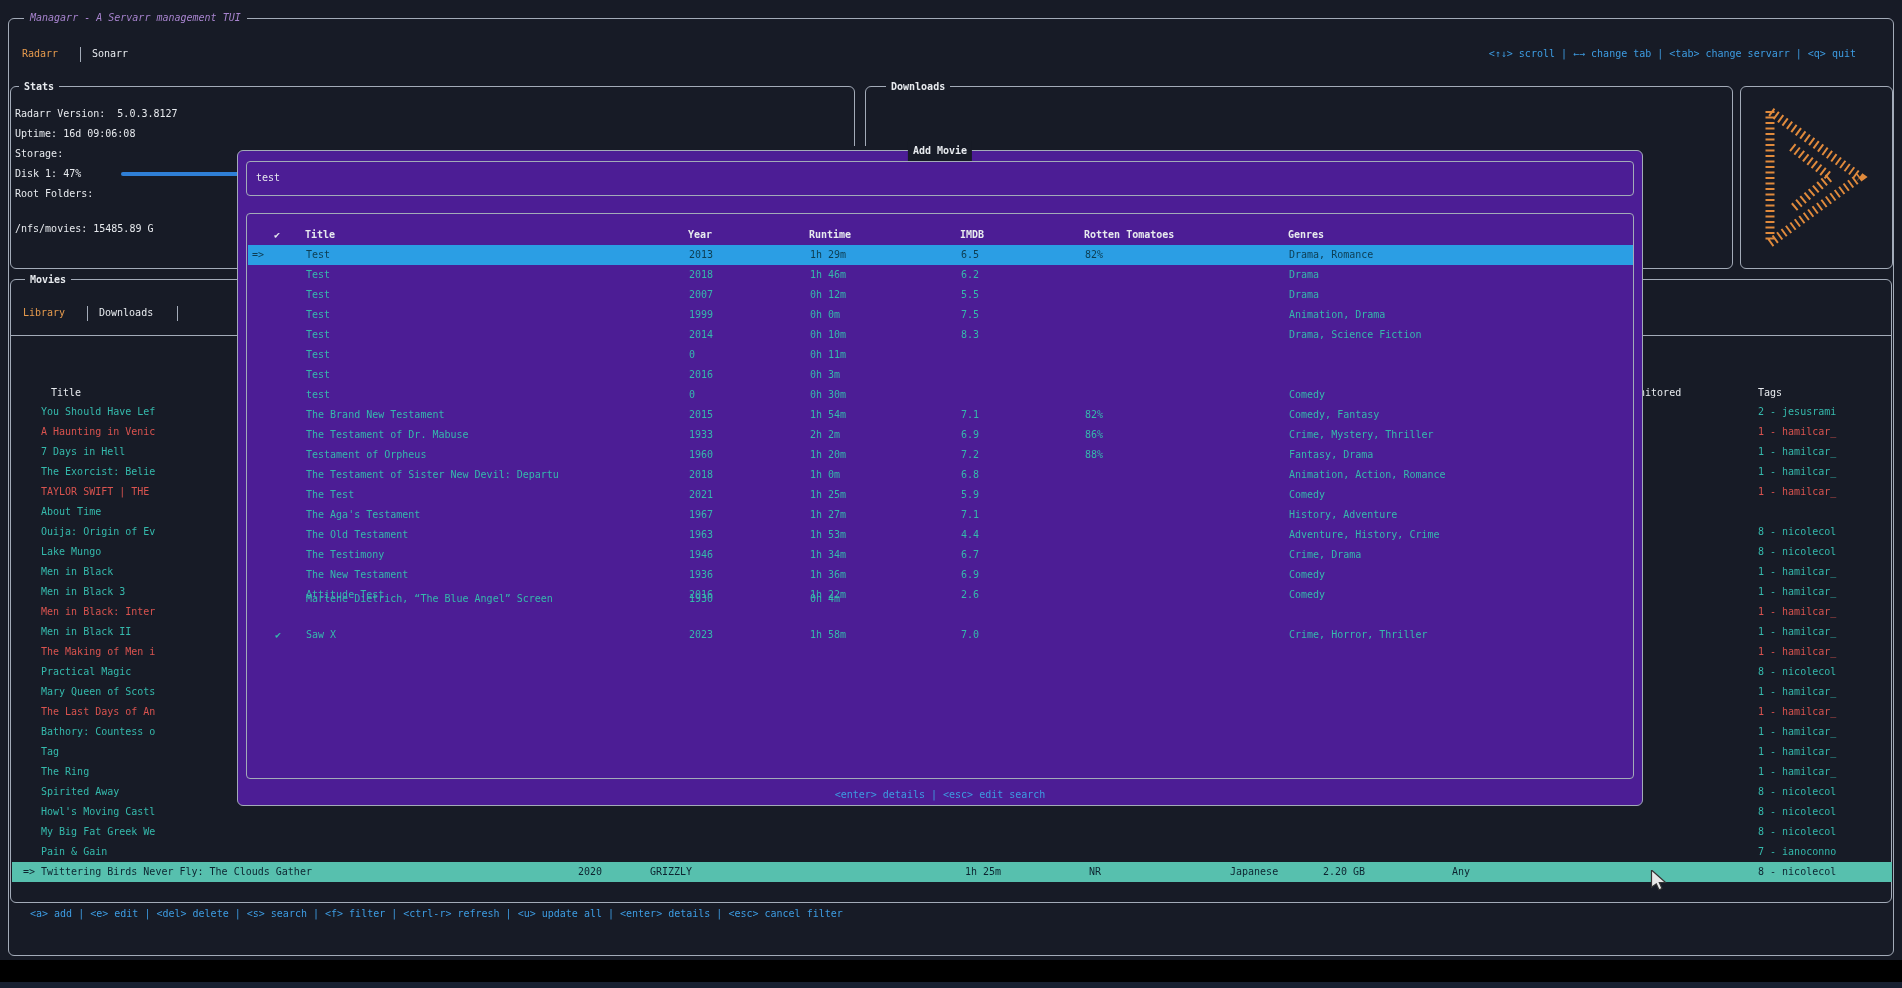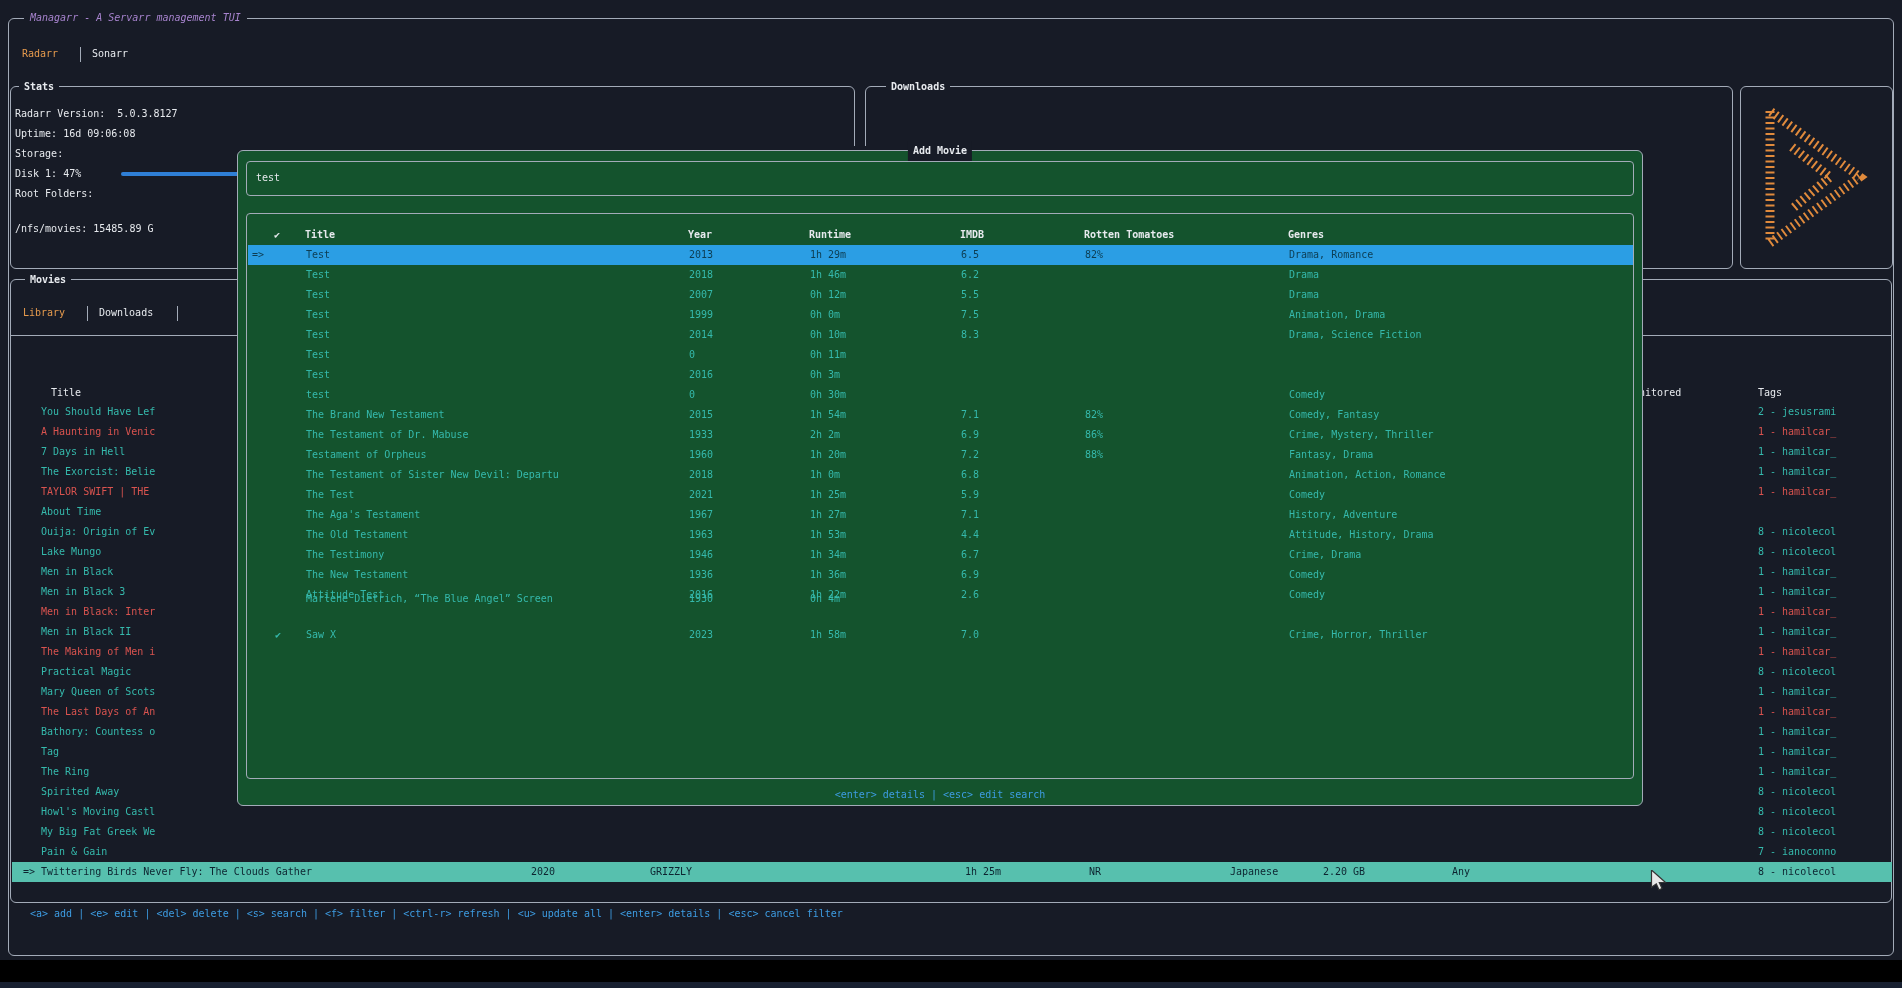--- a/index.html
+++ b/index.html
@@ -21,21 +21,21 @@
   
   .m-row{position:absolute;left:1px;width:1879px;height:20px;color:#35b9ac}
   .m-row.red{color:#d9534f}
   .m-row span{position:absolute;white-space:pre}
   .m-row .f-title{left:29px}
   .m-row .f-tag{left:1746px}
   .m-sel{position:absolute;left:1px;top:582px;width:1880px;height:20px;background:#57c0ae;color:#0d2430}
   .m-sel span{position:absolute;white-space:pre}
   
   #popup-clear{position:absolute;left:237px;top:146px;width:1406px;height:714px;background:#171b26;z-index:5}
-  #popup{position:absolute;left:237px;top:150px;width:1406px;height:656px;border:1px solid #a3abb8;border-radius:6px;background:#14532d;z-index:6}
+  #popup{position:absolute;left:237px;top:150px;width:1406px;height:656px;border:1px solid #a3abb8;border-radius:6px;background:#4c1d95;z-index:6}
   #searchbox{position:absolute;left:8px;top:10px;width:1388px;height:35px;border:1px solid #a3abb8;border-radius:4px}
   #results{position:absolute;left:8px;top:62px;width:1388px;height:566px;border:1px solid #a3abb8;border-radius:4px}
   .t-row{position:absolute;left:1px;width:1385px;height:20px;color:#35b9ac}
   .t-row span{position:absolute;white-space:pre}
   .t-row.sel{background:#2b9ee4}
   .t-row.sel span{color:#0d3d52}
   .f-marker{left:4px}.f-chk{left:27px}.f-ti{left:58px}.f-yr{left:441px}.f-ru{left:562px}.f-im{left:713px}.f-ro{left:837px}.f-ge{left:1041px}
   .thead{color:#e7eaee;font-weight:bold}
   #cursor{position:absolute;left:1650px;top:870px;z-index:40}
 </style>
@@ -43,20 +43,21 @@
 <body>
 
 <div id="viewport">
   <div id="screen">
 
     <div class="panel" style="left:8px;top:18px;width:1886px;height:938px"></div>
     <span class="t purple" style="left:24px;top:8px;background:#171b26;padding:0 6px;z-index:2">Managarr - A Servarr management TUI</span>
     <span class="t orange b" style="left:22px;top:44px">Radarr</span>
     <div class="vdiv" style="left:80px;top:47px"></div>
     <span class="t b" style="left:92px;top:44px">Sonarr</span>
+    <span class="t blue" style="right:46px;top:44px">&lt;↑↓&gt; scroll | ←→ change tab | &lt;tab&gt; change servarr | &lt;q&gt; quit</span>
 
     <div class="panel" style="left:10px;top:86px;width:845px;height:183px">
       <span class="ptitle" style="left:8px">Stats</span>
       <span class="t" style="left:4px;top:17px">Radarr Version:  5.0.3.8127</span>
       <span class="t" style="left:4px;top:37px">Uptime: 16d 09:06:08</span>
       <span class="t" style="left:4px;top:57px">Storage:</span>
       <span class="t" style="left:4px;top:77px">Disk 1: 47%</span>
       <div class="gauge" style="left:110px;top:85px;width:340px;height:4px">
         <div class="gauge-fill" style="width: 47%;"></div>
       </div>
@@ -203,21 +204,21 @@
 
           <div class="m-row" style="top: 562px;">
             <span class="f-title">Pain &amp; Gain</span>
             <span class="f-tag">7 - ianoconno</span>
           </div>
         </div>
 
       <div class="m-sel">
         <span style="left:11px">=&gt;</span>
         <span style="left:29px">Twittering Birds Never Fly: The Clouds Gather</span>
-        <span style="left:519px">2020</span>
+        <span style="left:566px">2020</span>
         <span style="left:638px">GRIZZLY</span>
         <span style="left:953px">1h 25m</span>
         <span style="left:1077px">NR</span>
         <span style="left:1218px">Japanese</span>
         <span style="left:1311px">2.20 GB</span>
         <span style="left:1440px">Any</span>
         <span style="left:1746px">8 - nicolecol</span>
       </div>
     </div>
 
@@ -397,21 +398,21 @@
             </div>
 
             <div class="t-row" style="top: 311px;">
               <span class="f-marker"></span>
               <span class="f-chk"></span>
               <span class="f-ti">The Old Testament</span>
               <span class="f-yr">1963</span>
               <span class="f-ru">1h 53m</span>
               <span class="f-im">4.4</span>
               <span class="f-ro"></span>
-              <span class="f-ge">Attitude, History, Drama</span>
+              <span class="f-ge">Adventure, History, Crime</span>
             </div>
 
             <div class="t-row" style="top: 331px;">
               <span class="f-marker"></span>
               <span class="f-chk"></span>
               <span class="f-ti">The Testimony</span>
               <span class="f-yr">1946</span>
               <span class="f-ru">1h 34m</span>
               <span class="f-im">6.7</span>
               <span class="f-ro"></span>

